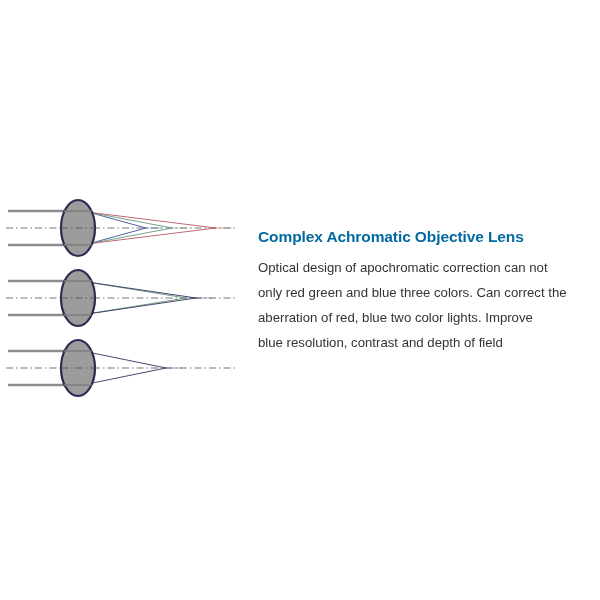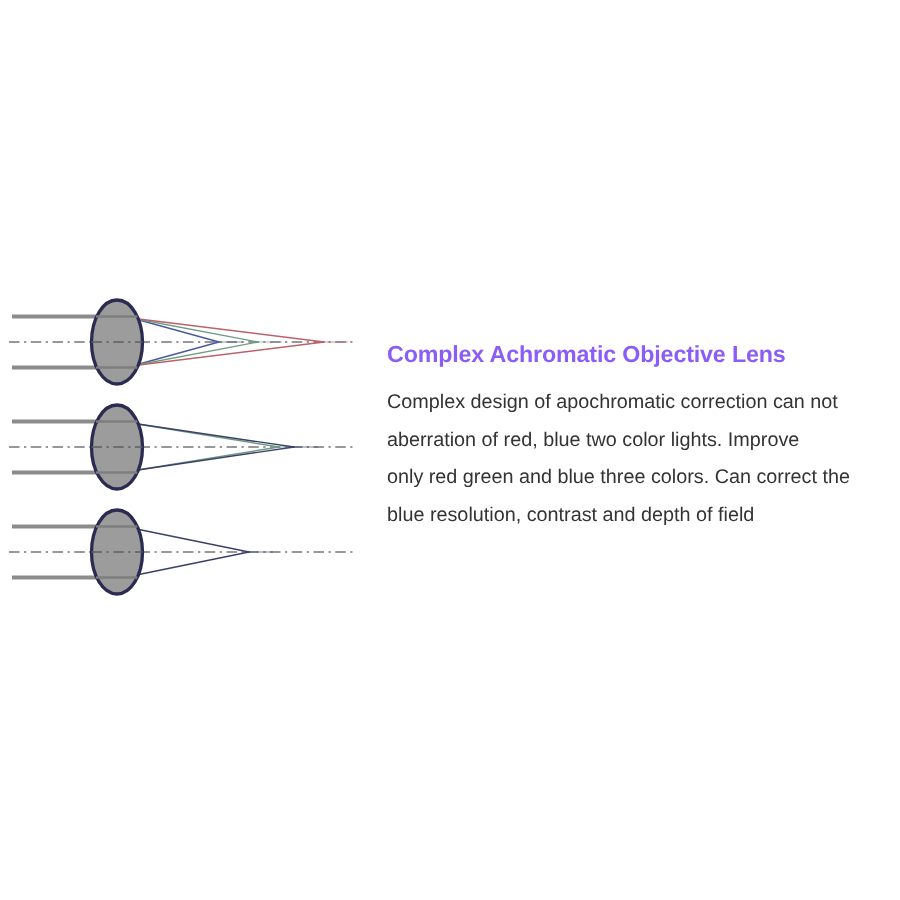--- a/index.html
+++ b/index.html
@@ -30,21 +30,21 @@
   #text-panel {
     position: absolute;
     left: 258px;
     top: 228px;
     width: 330px;
   }
   #title {
     font-family: "Liberation Sans", sans-serif;
     font-size: 15.5px;
     font-weight: bold;
-    color: #8b5cf6;
+    color: #0369a1;
     letter-spacing: -0.1px;
     margin: 0 0 9px 0;
     white-space: nowrap;
   }
   #body-text {
     font-family: "Liberation Sans", sans-serif;
     font-size: 13.2px;
     font-weight: normal;
     color: #333333;
     line-height: 25px;
@@ -107,20 +107,20 @@
             <line x1="64.06" y1="351" x2="91.50807581578138" y2="351" stroke="#7e7e7e" stroke-width="1.6"></line>
             <line x1="64.06" y1="385" x2="91.50807581578138" y2="385" stroke="#7e7e7e" stroke-width="1.6"></line>
           </g>
         </g>
     </svg>
   </div>
 
   <div id="text-panel">
     <h1 id="title">Complex Achromatic Objective Lens</h1>
     <div id="body-text">
-        <span class="bodyline">Complex design of apochromatic correction can not</span>
+        <span class="bodyline">Optical design of apochromatic correction can not</span>
+        <span class="bodyline">only red green and blue three colors. Can correct the</span>
         <span class="bodyline">aberration of red, blue two color lights. Improve</span>
-        <span class="bodyline">only red green and blue three colors. Can correct the</span>
         <span class="bodyline">blue resolution, contrast and depth of field</span>
       </div>
   </div>
 
 </div>
 
 </body></html>

